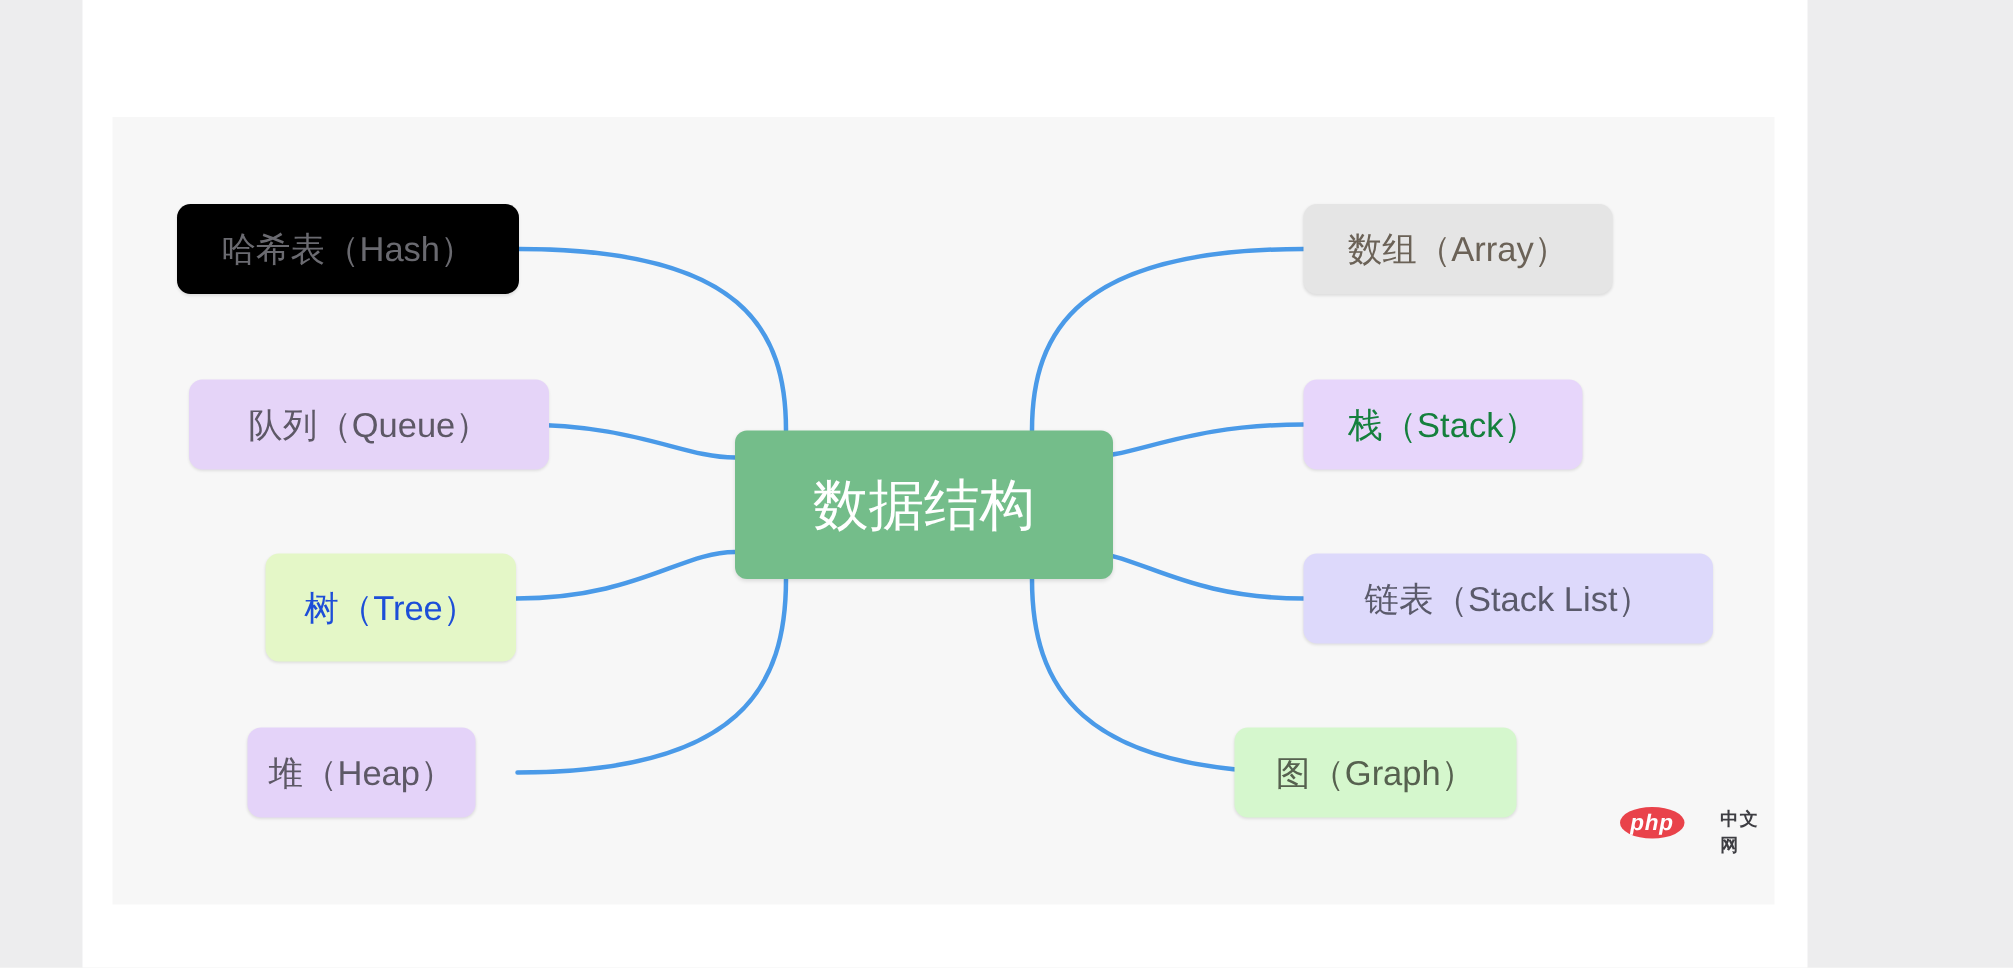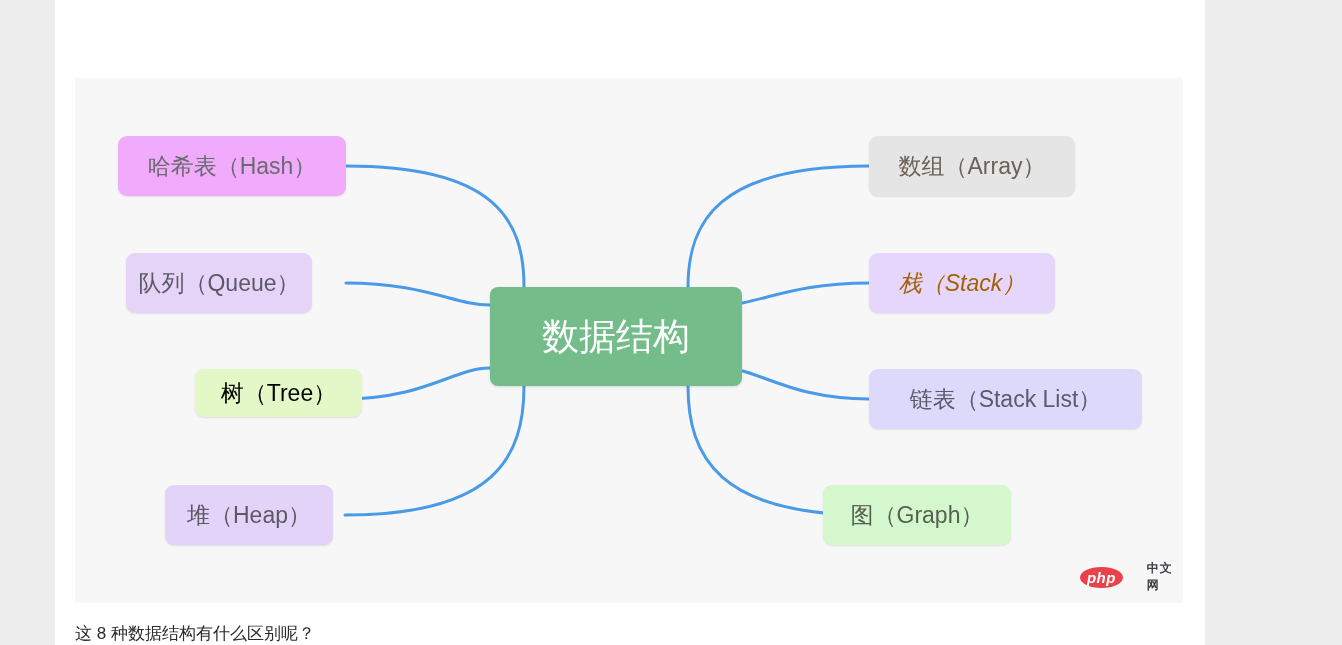--- a/index.html
+++ b/index.html
@@ -109,23 +109,23 @@
     font-size: 16px;
     color: #d8d8da;
     white-space: nowrap;
     letter-spacing: .4px;
     z-index: 4;
   }
 
   #php-watermark {
     position: absolute;
     left: 1005px;
-    top: 482px;
+    top: 460px;
     display: flex;
-    align-items: center;
+    align-items: flex-start;
     gap: 24px;
     z-index: 5;
     opacity: .92;
   }
   #php-logo-badge {
     width: 46px;
     height: 21px;
     border-radius: 50%;
     background: #e8333c;
     color: #ffffff;
@@ -162,49 +162,48 @@
         <path d="M 794 88 C 644 88, 613 142.45, 613 209" fill="none" stroke="#4a9ae8" stroke-width="3" stroke-linecap="round"></path>
         <path d="M 794 205 C 713.15 205, 683.3825 227, 647 227" fill="none" stroke="#4a9ae8" stroke-width="3" stroke-linecap="round"></path>
         <path d="M 794 321 C 713.15 321, 683.3825 290, 647 290" fill="none" stroke="#4a9ae8" stroke-width="3" stroke-linecap="round"></path>
         <path d="M 794 437 C 644 437, 613 378.95, 613 308" fill="none" stroke="#4a9ae8" stroke-width="3" stroke-linecap="round"></path>
       </svg>
 
     <div id="nodes-layer">
         <div class="node center" style="left: 415px; top: 209px; width: 252px; height: 99px; background: rgb(116, 189, 138); color: rgb(255, 255, 255);">
           <span>数据结构</span>
         </div>
-        <div class="node" style="left: 43px; top: 58px; width: 228px; height: 60px; background: #f0abfc; color: rgb(106, 106, 112);">
+        <div class="node" style="left: 43px; top: 58px; width: 228px; height: 60px; background: #000000; color: rgb(106, 106, 112);">
           <span>哈希表（Hash）</span>
         </div>
-        <div class="node" style="left: 51px; top: 175px; width: 186px; height: 60px; background: rgb(229, 212, 248); color: rgb(93, 88, 102);">
+        <div class="node" style="left: 51px; top: 175px; width: 240px; height: 60px; background: rgb(229, 212, 248); color: rgb(93, 88, 102);">
           <span>队列（Queue）</span>
         </div>
-        <div class="node" style="left: 102px; top: 291px; width: 167px; height: 48px; background: rgb(228, 247, 199); color: #000000; margin-left: 18px;">
+        <div class="node" style="left: 102px; top: 291px; width: 167px; height: 72px; background: rgb(228, 247, 199); color: #1d4ed8;">
           <span>树（Tree）</span>
         </div>
-        <div class="node" style="left: 90px; top: 407px; width: 168px; height: 60px; background: rgb(228, 211, 249); color: rgb(93, 88, 102);">
+        <div class="node" style="left: 90px; top: 407px; width: 152px; height: 60px; background: rgb(228, 211, 249); color: rgb(93, 88, 102);">
           <span>堆（Heap）</span>
         </div>
         <div class="node" style="left: 794px; top: 58px; width: 206px; height: 60px; background: #e5e5e5; color: rgb(107, 98, 87);">
           <span>数组（Array）</span>
         </div>
-        <div class="node" style="left: 794px; top: 175px; width: 186px; height: 60px; background: rgb(231, 214, 251); color: #a16207; font-style: italic;">
+        <div class="node" style="left: 794px; top: 175px; width: 186px; height: 60px; background: rgb(231, 214, 251); color: #15803d;">
           <span>栈（Stack）</span>
         </div>
         <div class="node" style="left: 794px; top: 291px; width: 273px; height: 60px; background: rgb(221, 217, 251); color: rgb(90, 90, 107);">
           <span>链表（Stack List）</span>
         </div>
         <div class="node" style="left: 748px; top: 407px; width: 188px; height: 60px; background: rgb(213, 247, 205); color: rgb(86, 97, 79);">
           <span>图（Graph）</span>
         </div>
       </div>
 
 
     <div id="php-watermark">
       <span id="php-logo-badge">php</span>
       <span id="php-logo-text">中文网</span>
     </div>
 
   </div>
 
-  <div id="bottom-cut-text">这 8 种数据结构有什么区别呢？</div>
 
 </div>
 
 </body></html>

